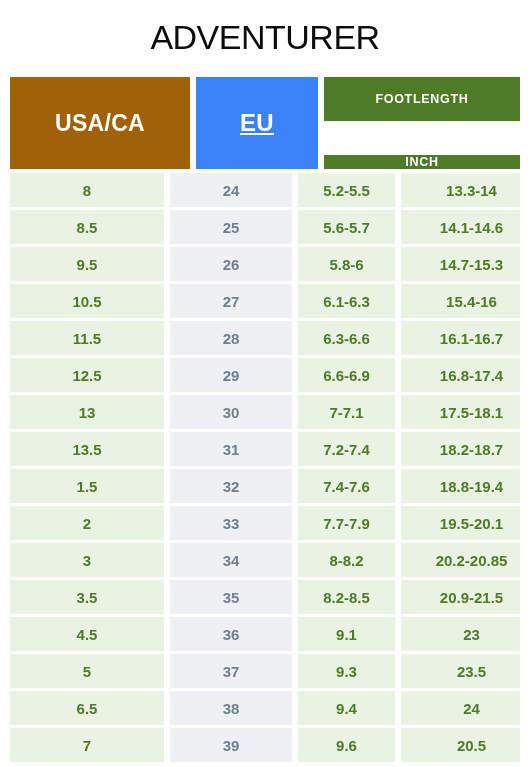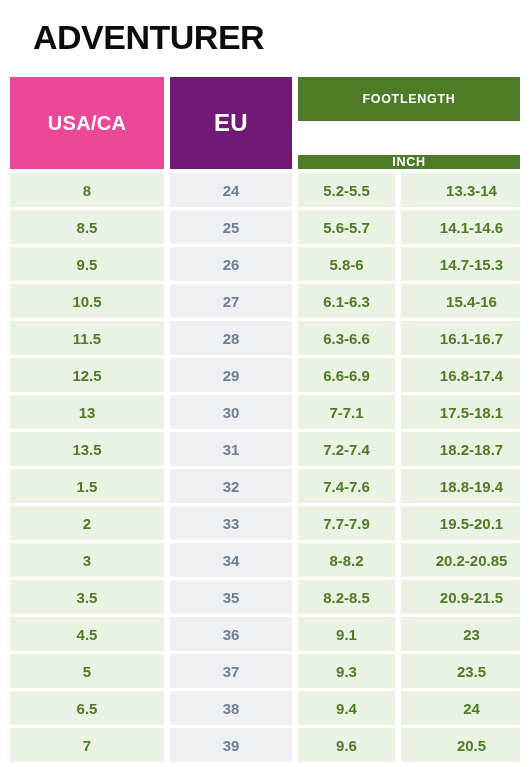--- a/index.html
+++ b/index.html
@@ -15,30 +15,30 @@
   }
 
   .chart-wrap {
     width: 530px;
     height: 767px;
     position: relative;
     box-sizing: border-box;
   }
 
   .chart-title {
+    text-align: center;
     font-size: 34px;
-    font-weight: bold;
+    font-weight: normal;
     letter-spacing: -0.5px;
     color: #0d0d0d;
     line-height: 1;
     padding-top: 20px;
     padding-bottom: 0;
     margin: 0;
     text-transform: uppercase;
-    padding-left: 33px;
   }
 
   
   .header-row {
     display: flex;
     margin: 0 10px;
     margin-top: 23px;
     height: 92px;
     gap: 6px;
     align-items: stretch;
@@ -48,31 +48,32 @@
     display: flex;
     align-items: center;
     justify-content: center;
     color: #ffffff;
     font-weight: bold;
     text-align: left;
     box-sizing: border-box;
   }
 
   .h-usa {
-    width: 154px;
-    background: #ec4899;
-    font-size: 20px;
+    width: 180px;
+    background: #a16207;
+    font-size: 23px;
     letter-spacing: 0.3px;
   }
 
   .h-eu {
     width: 122px;
-    background: #701a75;
+    background: #3b82f6;
     font-size: 24px;
     letter-spacing: 0.3px;
+    text-decoration: underline;
   }
 
   .h-foot-group {
     flex: 1;
     display: flex;
     flex-direction: column;
     gap: 6px;
   }
 
   .h-foot {

